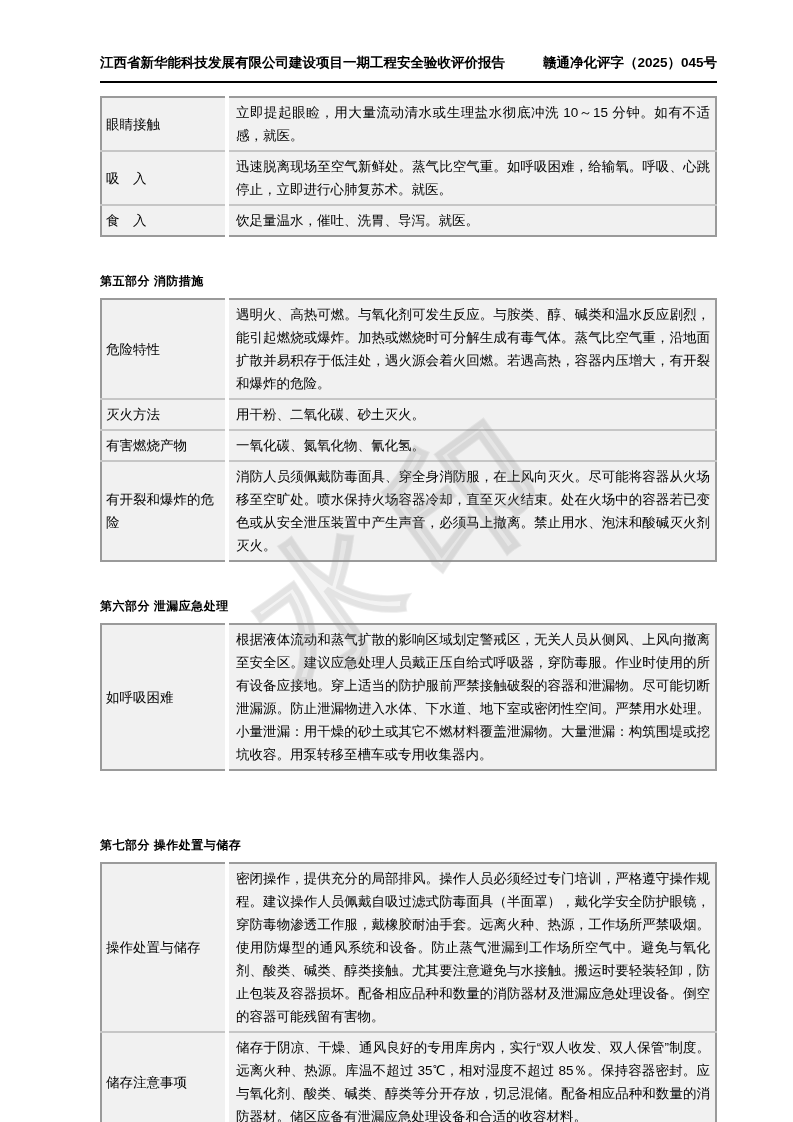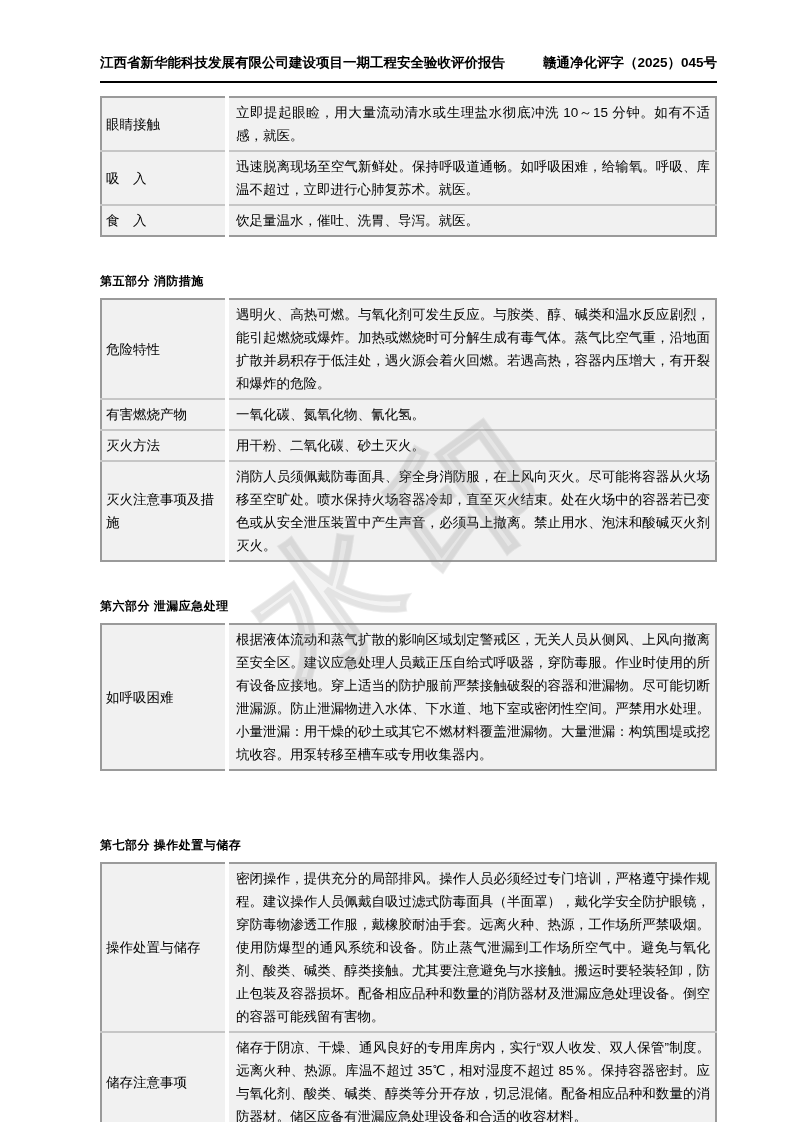--- a/index.html
+++ b/index.html
@@ -95,46 +95,46 @@
     </div>
 
     <table class="msds">
       <tbody>
           <tr>
         <td class="label">眼睛接触</td>
         <td class="value">立即提起眼睑，用大量流动清水或生理盐水彻底冲洗 10～15 分钟。如有不适感，就医。</td>
       </tr>
       <tr>
         <td class="label">吸　入</td>
-        <td class="value">迅速脱离现场至空气新鲜处。保持呼吸道通畅。如呼吸困难，给输氧。呼吸、库温不超过，立即进行心肺复苏术。就医。</td>
+        <td class="value">迅速脱离现场至空气新鲜处。蒸气比空气重。如呼吸困难，给输氧。呼吸、心跳停止，立即进行心肺复苏术。就医。</td>
       </tr>
       <tr>
         <td class="label">食　入</td>
         <td class="value">饮足量温水，催吐、洗胃、导泻。就医。</td>
       </tr>
     </tbody>
       </table>
 
     <div class="section-heading">第五部分 消防措施</div>
     <table class="msds" style="margin-top:8px;">
       <tbody>
           <tr>
         <td class="label">危险特性</td>
         <td class="value">遇明火、高热可燃。与氧化剂可发生反应。与胺类、醇、碱类和温水反应剧烈，能引起燃烧或爆炸。加热或燃烧时可分解生成有毒气体。蒸气比空气重，沿地面扩散并易积存于低洼处，遇火源会着火回燃。若遇高热，容器内压增大，有开裂和爆炸的危险。</td>
       </tr>
       <tr>
+        <td class="label">灭火方法</td>
+        <td class="value">用干粉、二氧化碳、砂土灭火。</td>
+      </tr>
+      <tr>
         <td class="label">有害燃烧产物</td>
         <td class="value">一氧化碳、氮氧化物、氰化氢。</td>
       </tr>
       <tr>
-        <td class="label">灭火方法</td>
-        <td class="value">用干粉、二氧化碳、砂土灭火。</td>
-      </tr>
-      <tr>
-        <td class="label">灭火注意事项及措施</td>
+        <td class="label">有开裂和爆炸的危险</td>
         <td class="value">消防人员须佩戴防毒面具、穿全身消防服，在上风向灭火。尽可能将容器从火场移至空旷处。喷水保持火场容器冷却，直至灭火结束。处在火场中的容器若已变色或从安全泄压装置中产生声音，必须马上撤离。禁止用水、泡沫和酸碱灭火剂灭火。</td>
       </tr>
     </tbody>
       </table>
 
     <div class="section-heading">第六部分 泄漏应急处理</div>
     <table class="msds" style="margin-top:8px;">
       <tbody>
           <tr>
         <td class="label">如呼吸困难</td>

